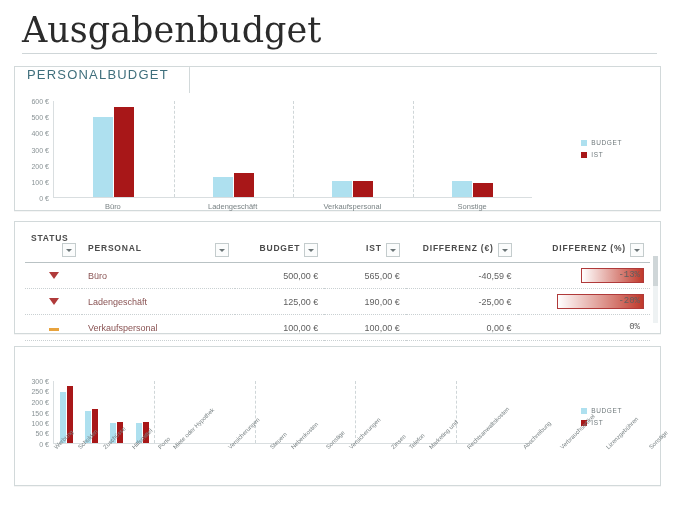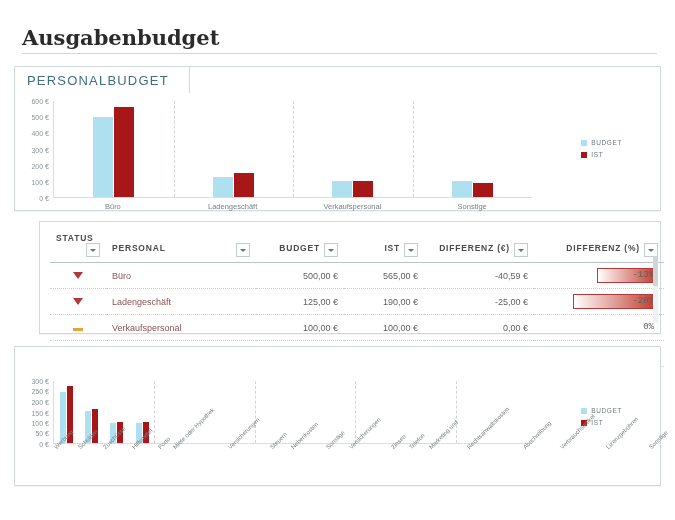--- a/index.html
+++ b/index.html
@@ -28,22 +28,22 @@
     position: relative;
     height: 54px;
     display: flex;
     align-items: flex-end;
     justify-content: space-between;
     padding: 0 4px 4px 8px;
     box-sizing: border-box;
   }
   .title {
     font-family: "DejaVu Serif", serif;
-    font-size: 21px;
-    font-weight: bold;
+    font-size: 35px;
+    font-weight: normal;
     color: #2b2b2b;
     letter-spacing: 0px;
     line-height: 1;
     padding-bottom: 2px;
   }
   .subtitle {
     font-size: 12.5px;
     color: #7e8b8f;
     letter-spacing: 1.4px;
     padding-bottom: 7px;
@@ -69,21 +69,20 @@
   .panel-tab {
     position: absolute;
     top: -1px;
     left: -1px;
     height: 27px;
     background: #ffffff;
     border: 1px solid #d2d9da;
     border-bottom: none;
     border-top-right-radius: 2px;
     display: flex;
-    align-items: center;
     padding: 0 20px 0 12px;
     box-sizing: border-box;
   }
   .panel-tab .tab-label {
     font-size: 13px;
     letter-spacing: 1.2px;
     color: #3f6f7c;
   }
   .panel-body {
     padding-top: 28px;
@@ -380,21 +379,21 @@
         <div class="x-labels" style="margin-right:120px;">
           <div class="x-label">Büro</div>
           <div class="x-label">Ladengeschäft</div>
           <div class="x-label">Verkaufspersonal</div>
           <div class="x-label">Sonstige</div>
         </div>
       </div>
     </div>
   </div>
 
-  <div class="panel" style="height:113px; margin-top:10px;margin-left:25px;">
+  <div class="panel" style="height:113px; margin-top:10px;">
     <div class="table-panel">
       <table class="budget-table">
         <colgroup>
           <col style="width:56px">
           <col style="width:150px">
           <col style="width:88px">
           <col style="width:80px">
           <col style="width:110px">
           <col style="width:130px">
         </colgroup>

